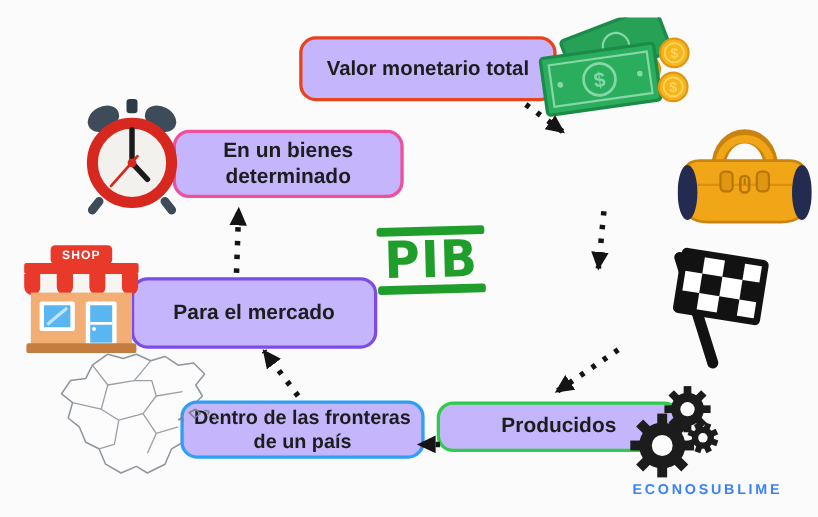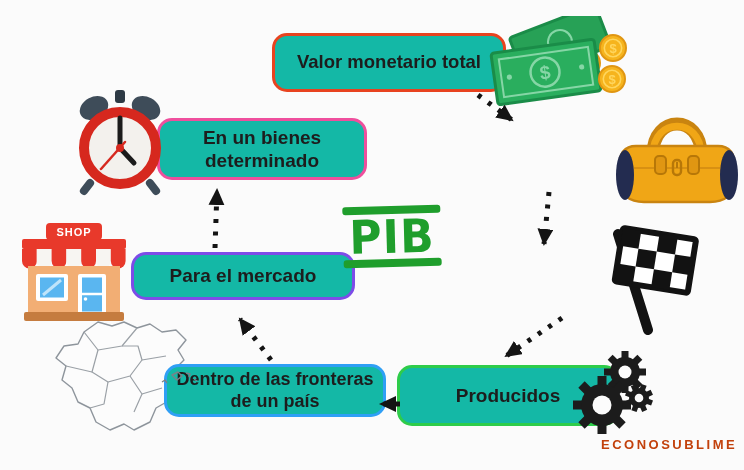--- a/index.html
+++ b/index.html
@@ -4,47 +4,47 @@
 <style>
   html,body{margin:0;padding:0;background:#e9e9e9;}
   .canvas{
     position:relative;width:744px;height:470px;margin:0 auto;
     background:#fbfbfb;overflow:hidden;
     font-family:"Liberation Sans",sans-serif;
   }
   
   .node{
     position:absolute;display:flex;align-items:center;justify-content:center;
-    background:#14b8a6;border:3.5px solid #999;border-radius:15px;
+    background:#c4b5fd;border:3.5px solid #999;border-radius:15px;
     font-size:19px;font-weight:700;color:#1d1d1d;text-align:center;
     line-height:1.22;z-index:2;padding:0 12px;box-sizing:border-box;
   }
   .n-valor     {left:272px;top:33px; width:234px;height:59px;white-space:nowrap;font-size:18.5px;}
   .n-momento   {left:157px;top:118px;width:210px;height:62px;}
   .n-bienes    {left:414px;top:122px;width:233px;height:61px;}
-  .n-mercado   {left:131px;top:252px;width:224px;height:48px;white-space:nowrap;}
+  .n-mercado   {left:119px;top:252px;width:224px;height:65px;white-space:nowrap;}
   .n-finales   {left:441px;top:253px;width:240px;height:61px;}
   .n-fronteras {left:164px;top:364px;width:222px;height:53px;font-size:18px;padding:0 6px;}
-  .n-producidos{left:397px;top:365px;width:222px;height:61px;}
+  .n-producidos{left:397px;top:365px;width:222px;height:46px;}
   
   .stamp{
     position:absolute;left:338px;top:206px;width:108px;z-index:2;
     display:flex;flex-direction:column;align-items:center;transform:rotate(-1.5deg);
   }
   .stamp .bar{width:98px;height:8px;border-radius:3px;background:currentColor;}
   .stamp .letters{
     font-family:"DejaVu Sans",sans-serif;font-weight:800;font-size:44px;
     line-height:1.0;letter-spacing:1px;margin:1px 0 0 0;transform:scaleY(1.05);
   }
   .icon{position:absolute;z-index:5;}
   .arrows{position:absolute;left:0;top:0;z-index:6;pointer-events:none;}
   .map{z-index:1;}
   .watermark{
     position:absolute;left:575px;top:437px;z-index:3;
-    font-size:13px;font-weight:700;letter-spacing:2.5px;color:#c2410c;margin-left:26px;
+    font-size:13px;font-weight:700;letter-spacing:2.5px;color:#3b82f6;
   }
 </style>
 </head>
 <body>
 
 <div class="canvas">
 
   <svg class="icon map" style="left:38px;top:316px;" width="172" height="140" viewBox="0 0 172 140">
     <path d="M 60,6 L 74,10 L 86,6 L 99,12 L 112,8 L 124,16 L 138,14 L 148,24 L 140,34 L 146,44 L 138,52 L 142,62 L 128,72 L 132,84 L 118,92 L 112,106 L 96,114 L 86,108 L 72,114 L 58,106 L 52,92 L 40,86 L 34,72 L 24,64 L 28,50 L 18,42 L 26,30 L 40,28 L 46,16 Z" fill="#fcfcfc" stroke="#8e959c" stroke-width="1.4" stroke-linejoin="round"></path>
     <g fill="none" stroke="#9aa0a6" stroke-width="1.2" stroke-linejoin="round">

